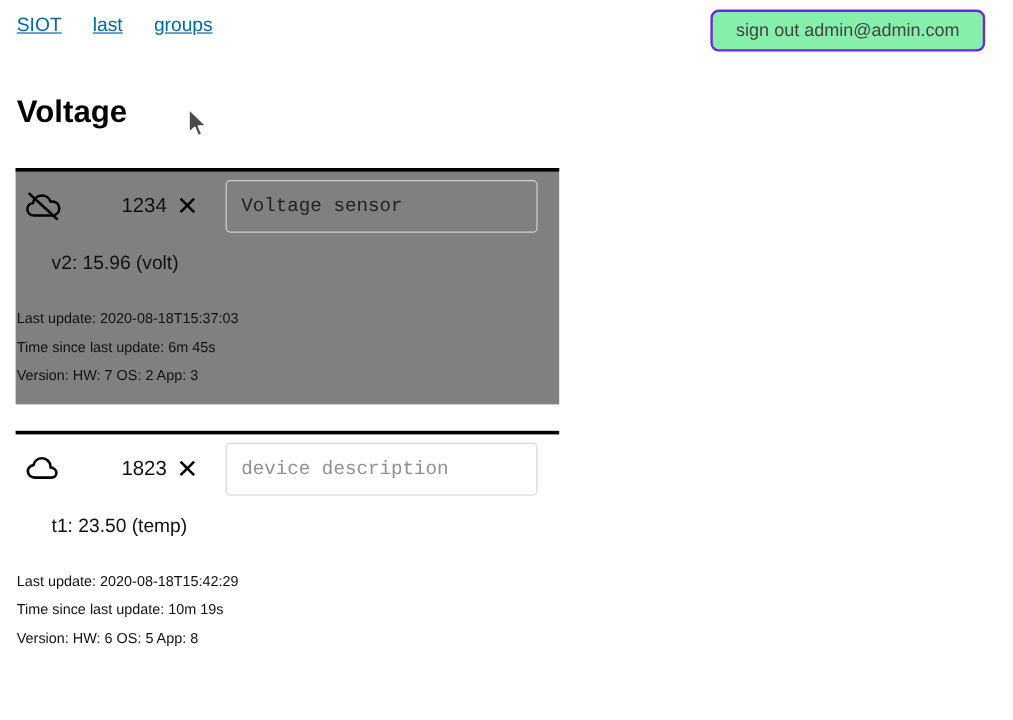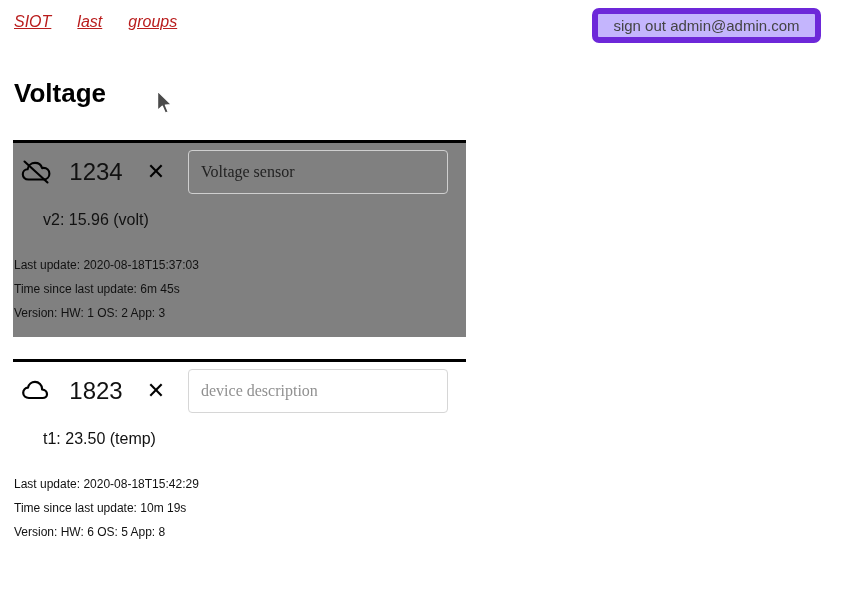--- a/index.html
+++ b/index.html
@@ -24,35 +24,34 @@
   .nav {
     position: absolute;
     left: 14px;
     top: 13px;
     display: flex;
     align-items: center;
     gap: 26px;
   }
   .nav a {
     font-size: 16px;
-    color: #b91c1c;
+    color: #0369a1;
     text-decoration: underline;
     cursor: pointer;
-    font-style: italic;
   }
   .signout {
     position: absolute;
     left: 592px;
     top: 8px;
     width: 229px;
     height: 35px;
     box-sizing: border-box;
-    border: 6px solid #6d28d9;
+    border: 2px solid #6d28d9;
     border-radius: 7px;
-    background: #c4b5fd;
+    background: #86efac;
     color: #444444;
     font-family: "Liberation Sans", sans-serif;
     font-size: 15px;
     line-height: 1;
     cursor: pointer;
     display: flex;
     align-items: center;
     justify-content: center;
     padding: 0;
   }
@@ -95,22 +94,22 @@
   .cloud-icon {
     width: 34px;
     height: 30px;
     flex: 0 0 auto;
     display: flex;
     align-items: center;
     justify-content: center;
   }
   .device-id {
     width: 86px;
-    text-align: center;
-    font-size: 24px;
+    text-align: right;
+    font-size: 17px;
     color: #111111;
     flex: 0 0 auto;
   }
   .delete-btn {
     width: 34px;
     height: 30px;
     flex: 0 0 auto;
     display: flex;
     align-items: center;
     justify-content: center;
@@ -124,21 +123,21 @@
     font-family: "Liberation Sans", sans-serif;
   }
   .desc-input {
     margin-left: 15px;
     width: 260px;
     height: 44px;
     box-sizing: border-box;
     border: 1px solid #cfcfcf;
     border-radius: 4px;
     background: transparent;
-    font-family: Liberation Serif, serif;
+    font-family: Liberation Mono, monospace;
     font-size: 16px;
     color: #222222;
     padding: 0 12px;
     outline: none;
   }
   .device-card:not(.selected) .desc-input {
     background: #ffffff;
     border-color: #d6d6d6;
   }
   .desc-input::placeholder {
@@ -201,21 +200,21 @@
       <span class="device-id">1234</span>
       <button class="delete-btn">✕</button>
       <input class="desc-input" type="text" value="Voltage sensor" style="">
     </div>
     <div class="points">
       <div class="point-row">v2: 15.96 (volt)</div>
     </div>
     <div class="meta">
       <div class="meta-row">Last update: 2020-08-18T15:37:03</div>
       <div class="meta-row">Time since last update: 6m 45s</div>
-      <div class="meta-row">Version: HW: 1 OS: 2 App: 3</div>
+      <div class="meta-row">Version: HW: 7 OS: 2 App: 3</div>
     </div>
   </div>
 
   <div class="device-card">
     <div class="card-head">
       <span class="cloud-icon">
         <svg width="30" height="26" viewBox="0 0 30 26" fill="none">
           <path d="M8.0 20.0 C4.6 20.0 2.2 17.7 2.2 14.8 C2.2 12.1 4.3 9.8 7.0 9.6 C7.6 6.3 10.5 3.9 14.0 3.9 C17.9 3.9 21.1 7.0 21.1 10.9 C21.1 11.1 21.1 11.3 21.1 11.5 C24.0 11.8 26.0 13.9 26.0 16.2 C26.0 18.3 24.3 20.0 21.7 20.0 Z" stroke="#000000" stroke-width="2.2" stroke-linejoin="round" fill="none"></path>
         </svg>
       </span>

